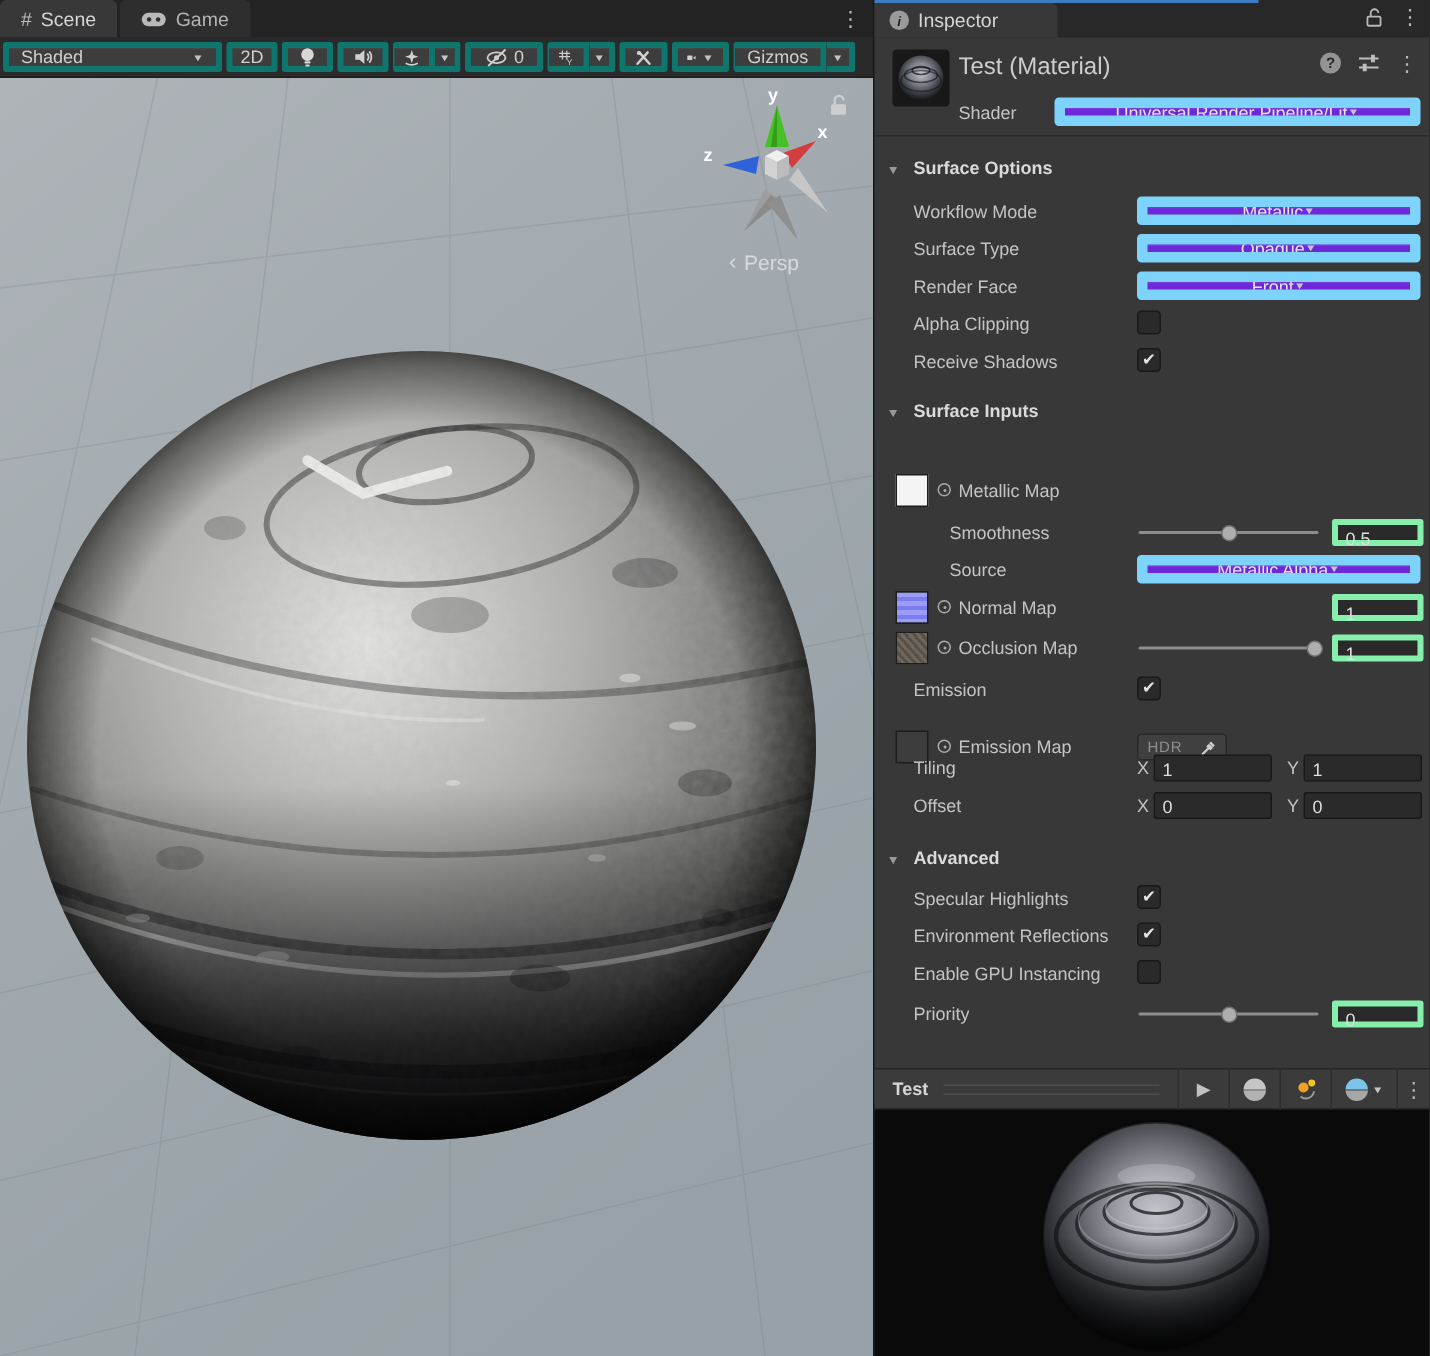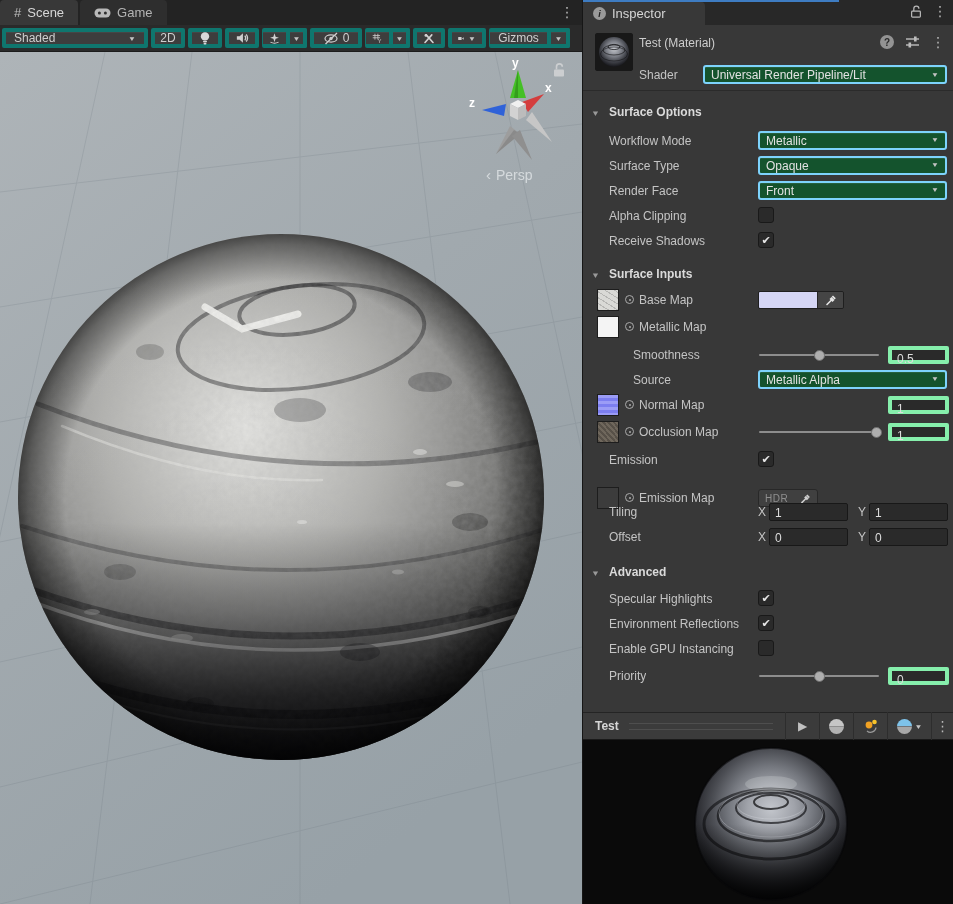--- a/index.html
+++ b/index.html
@@ -42,30 +42,30 @@
   .insp-tabbar { position:absolute; left:0; top:0; width:100%; height:25px; background:#282828; }
   .focus-line { position:absolute; left:0; top:0; width:256px; height:2px; }
   .insp-tab { position:absolute; left:0; top:2px; height:23px; width:122px; background:#383838; border-radius:0 4px 0 0;
               display:flex; align-items:center; gap:6px; padding:0 10px; font-size:13px; color:#d6d6d6; }
   .circle-ico { width:13px; height:13px; border-radius:50%; background:#9a9a9a; color:#222;
                 font-size:9px; font-weight:bold; display:flex; align-items:center; justify-content:center; font-style:italic; }
   .insp-right { position:absolute; right:6px; top:3px; display:flex; align-items:center; gap:10px; }
 
   .mat-header { position:absolute; left:0; top:25px; width:100%; height:66px; border-bottom:1px solid #2b2b2b; }
   .mat-thumb { position:absolute; left:12px; top:8px; width:38px; height:38px; background:#1c1c1c; border-radius:3px; overflow:hidden; }
-  .mat-title { position:absolute; left:56px; top:11px; font-size:12px; color:#cdcdcd; }
+  .mat-title { position:absolute; left:56px; top:11px; font-size:16px; color:#cdcdcd; }
   .mat-icons { position:absolute; right:8px; top:9px; display:flex; gap:11px; align-items:center; }
   .help-ico { width:14px; height:14px; border-radius:50%; background:#939393; color:#2a2a2a; font-weight:bold;
               font-size:10px; display:flex; align-items:center; justify-content:center; }
   .shader-row { position:absolute; left:56px; top:40px; right:6px; height:19px; }
   .shader-lbl { position:absolute; left:0; top:3px; color:#c4c4c4; }
   .shader-dd { position:absolute; left:64px; right:0; height:19px; }
 
-  .dropdown { background:#14532d; border:2px solid #7dd3fc; border-radius:3px; height:100%;
-              display:flex; align-items:center; justify-content:space-between; padding:0 6px; color:#e2e2e2;
+  .dropdown { background:#6d28d9; border:7px solid #7dd3fc; border-radius:3px; height:100%;
+              display:flex; align-items:center; justify-content:center; padding:0 6px; color:#e2e2e2;
               box-shadow: inset 0 1px 0 rgba(255,255,255,.08); cursor:pointer; white-space:nowrap; overflow:hidden; }
 
   .sect { position:absolute; left:0; width:100%; height:18px; }
   .fold { position:absolute; left:8px; top:4px; font-size:9px; color:#999; transform:scaleY(.9); }
   .sect b { position:absolute; left:26px; top:1px; font-size:12px; color:#dadada; }
 
   .row { position:absolute; left:0; width:100%; height:22px; }
   .lbl { position:absolute; left:26px; top:3px; color:#c4c4c4; white-space:nowrap; overflow:hidden; max-width:147px; }
   .lbl.ind { left:50px; }
   .ctl { position:absolute; left:175px; right:6px; top:0; height:19px; }
@@ -439,35 +439,20 @@
       <span class="lbl">Receive Shadows</span>
       <span class="checkbox on">
           <span class="ck">✔</span>
         </span>
     </div>
 
     <div class="sect" style="top:266px">
       <i class="fold">▼</i>
       <b>Surface Inputs</b>
     </div>
-    <div class="row" style="top:290px">
-      <span class="mthumb thumb-base"></span>
-      <span class="scope"></span>
-      <span class="maplbl">Base Map</span>
-      <div class="swatch-ctl">
-        <span class="swatch" style="background: rgb(213, 214, 245);"></span>
-        <span class="dropper-seg">
-          <svg width="12" height="12" viewBox="0 0 12 12">
-            <line x1="2" y1="10.5" x2="6.5" y2="6" stroke="#e6e6e6" stroke-width="1.6" stroke-linecap="round"></line>
-            <polygon points="6.5,3 9.5,6 7.5,8 4.5,5" fill="#e6e6e6"></polygon>
-            <polygon points="8,1.5 10.8,4.3 9.5,5.6 6.7,2.8" fill="#e6e6e6"></polygon>
-          </svg>
-        </span>
-      </div>
-    </div>
     <div class="row" style="top:317px">
       <span class="mthumb thumb-metal"></span>
       <span class="scope"></span>
       <span class="maplbl">Metallic Map</span>
     </div>
     <div class="row" style="top:345px">
       <span class="lbl ind">Smoothness</span>
       <div class="slider">
           <span class="knob mid"></span>
         </div>

